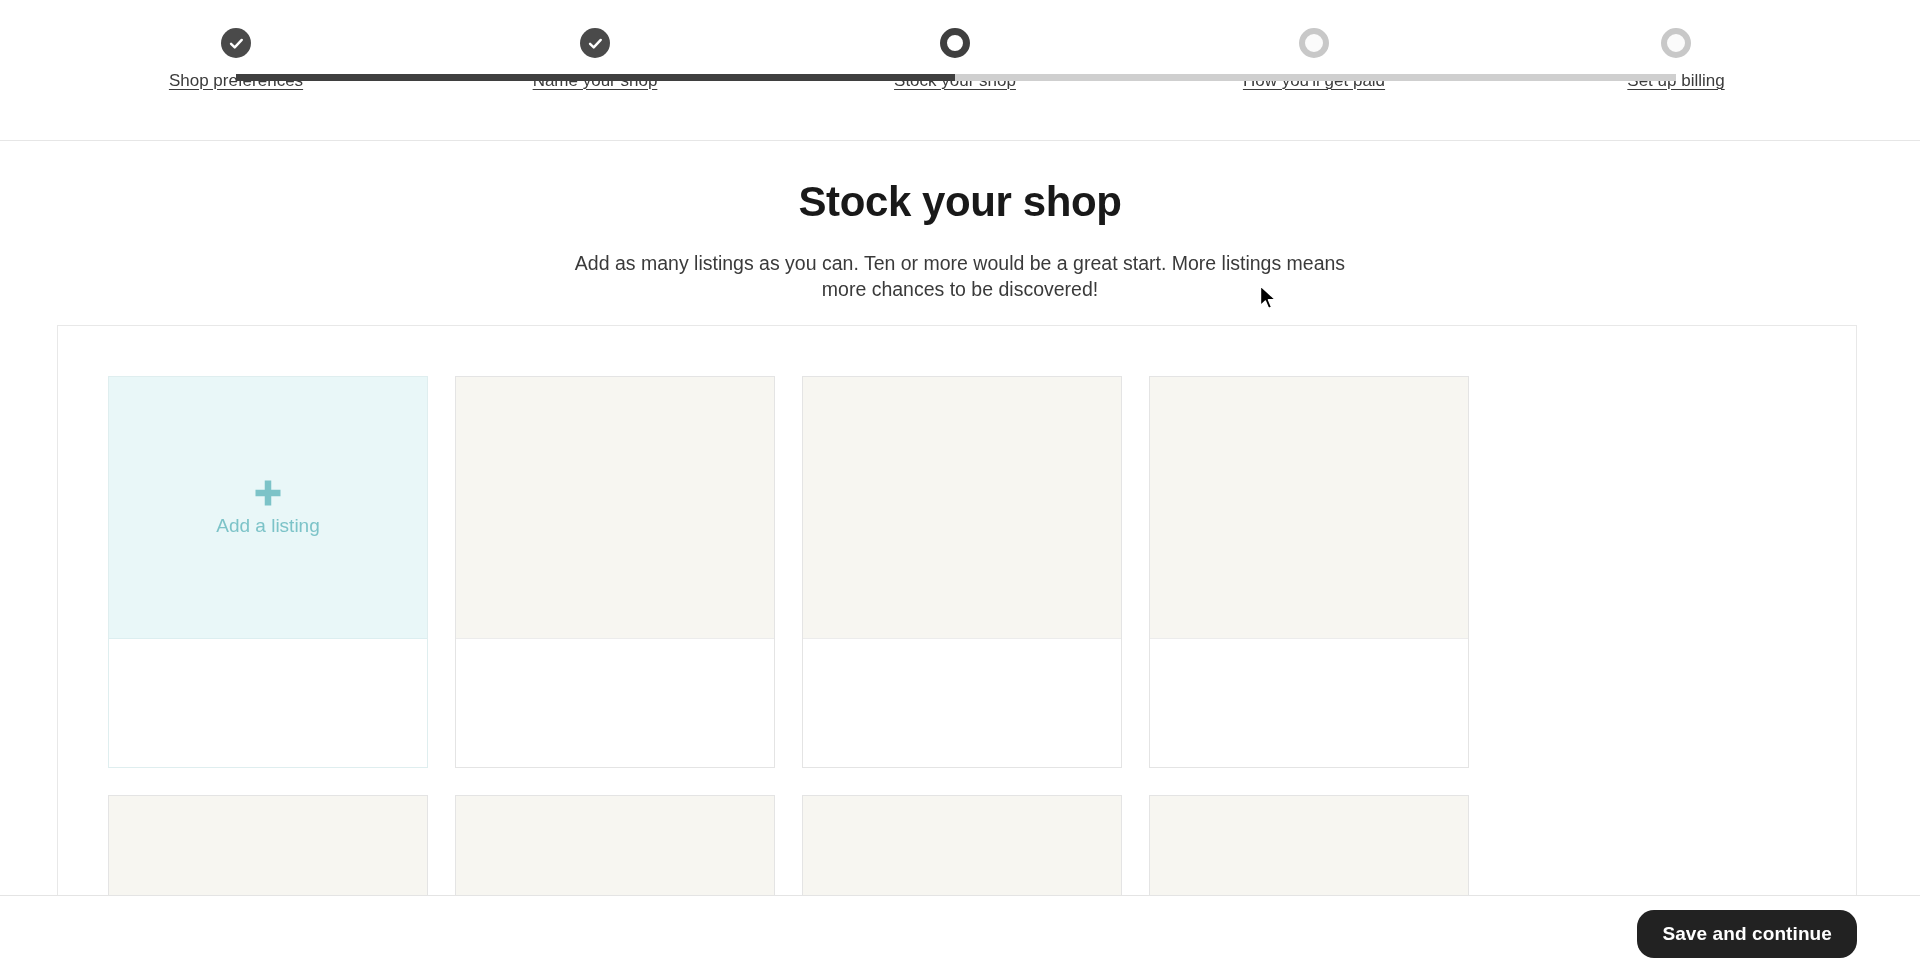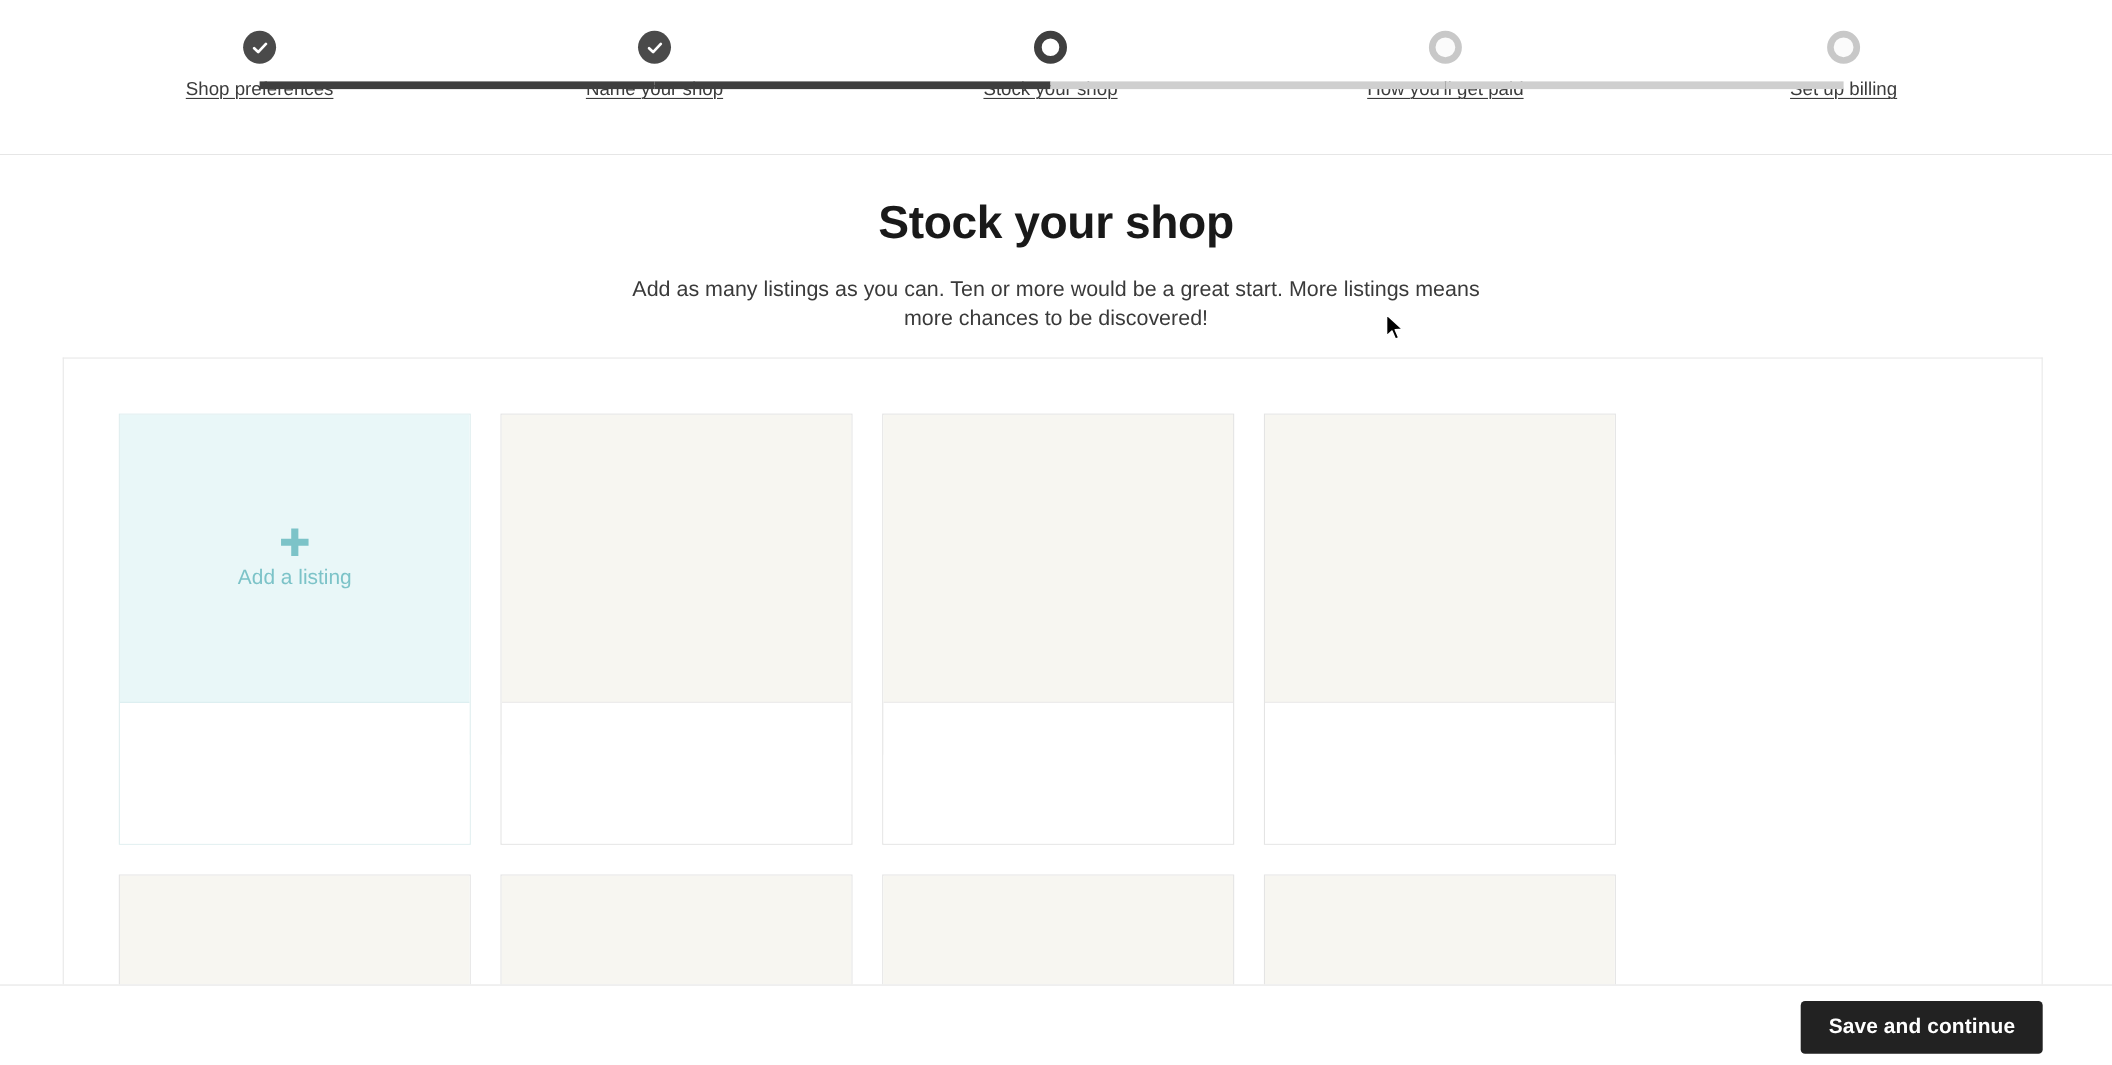--- a/index.html
+++ b/index.html
@@ -222,21 +222,21 @@
     z-index: 20;
   }
 
   .save-button {
     position: absolute;
     top: 14px;
     right: 63px;
     height: 48px;
     padding: 0 25px;
     border: none;
-    border-radius: 4px;
+    border-radius: 17px;
     background: #222222;
     color: #ffffff;
     font-family: "Liberation Sans", sans-serif;
     font-size: 19px;
     font-weight: bold;
     letter-spacing: 0.1px;
     cursor: pointer;
   }
 
   

